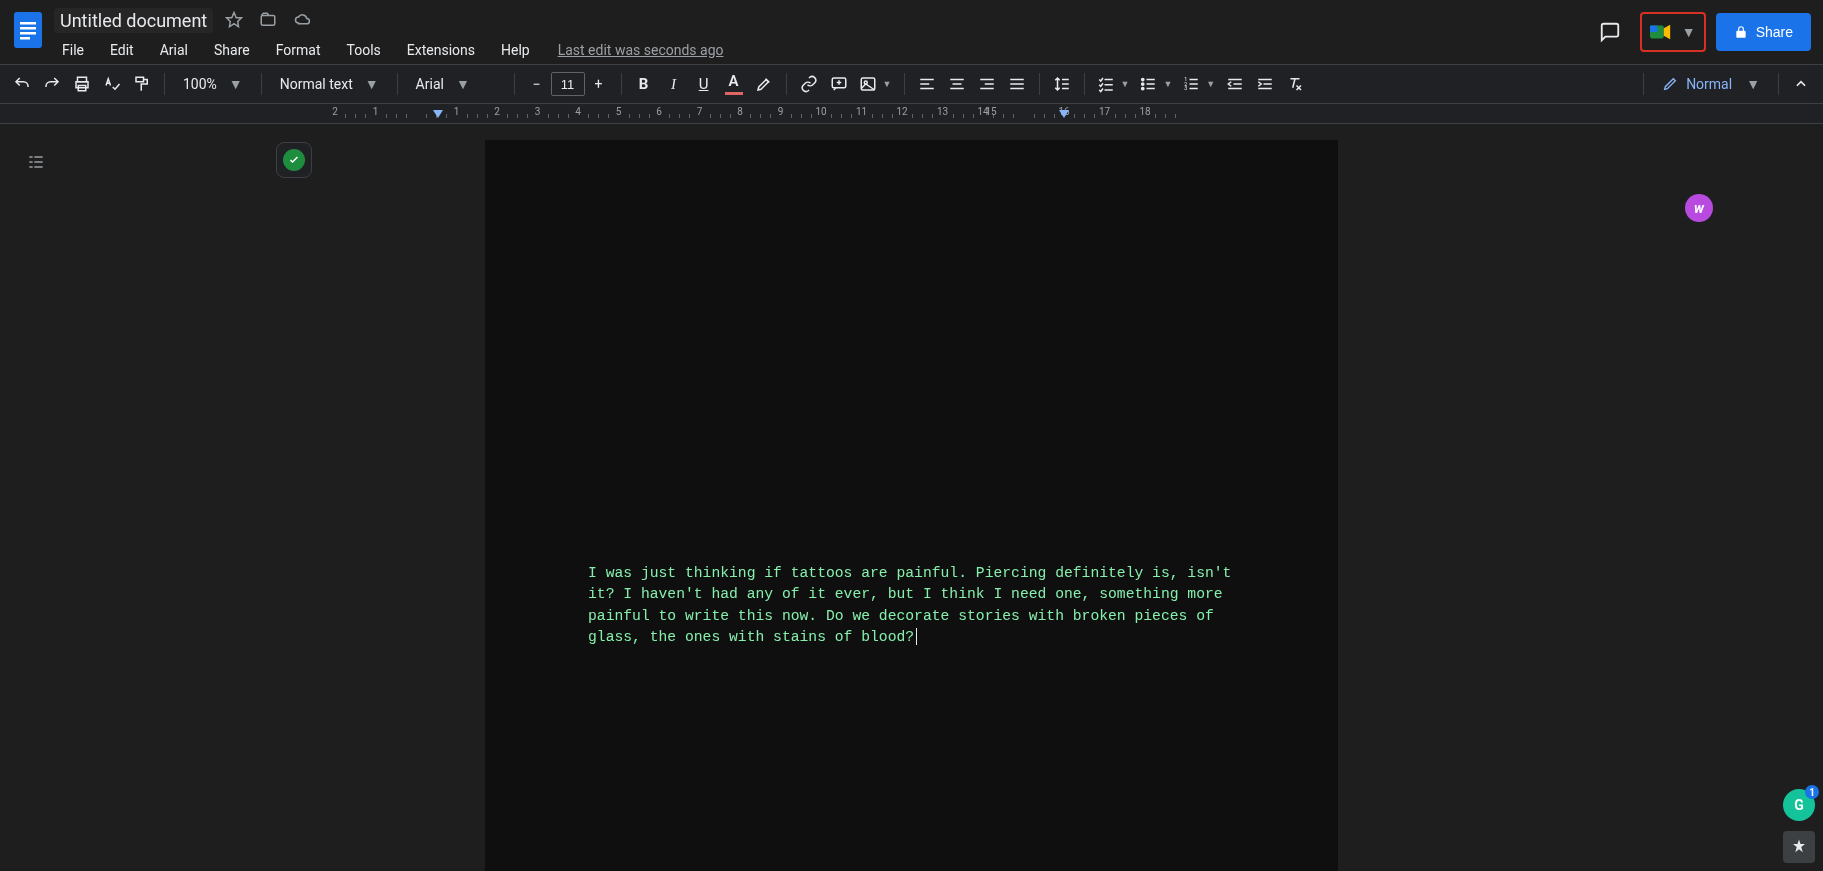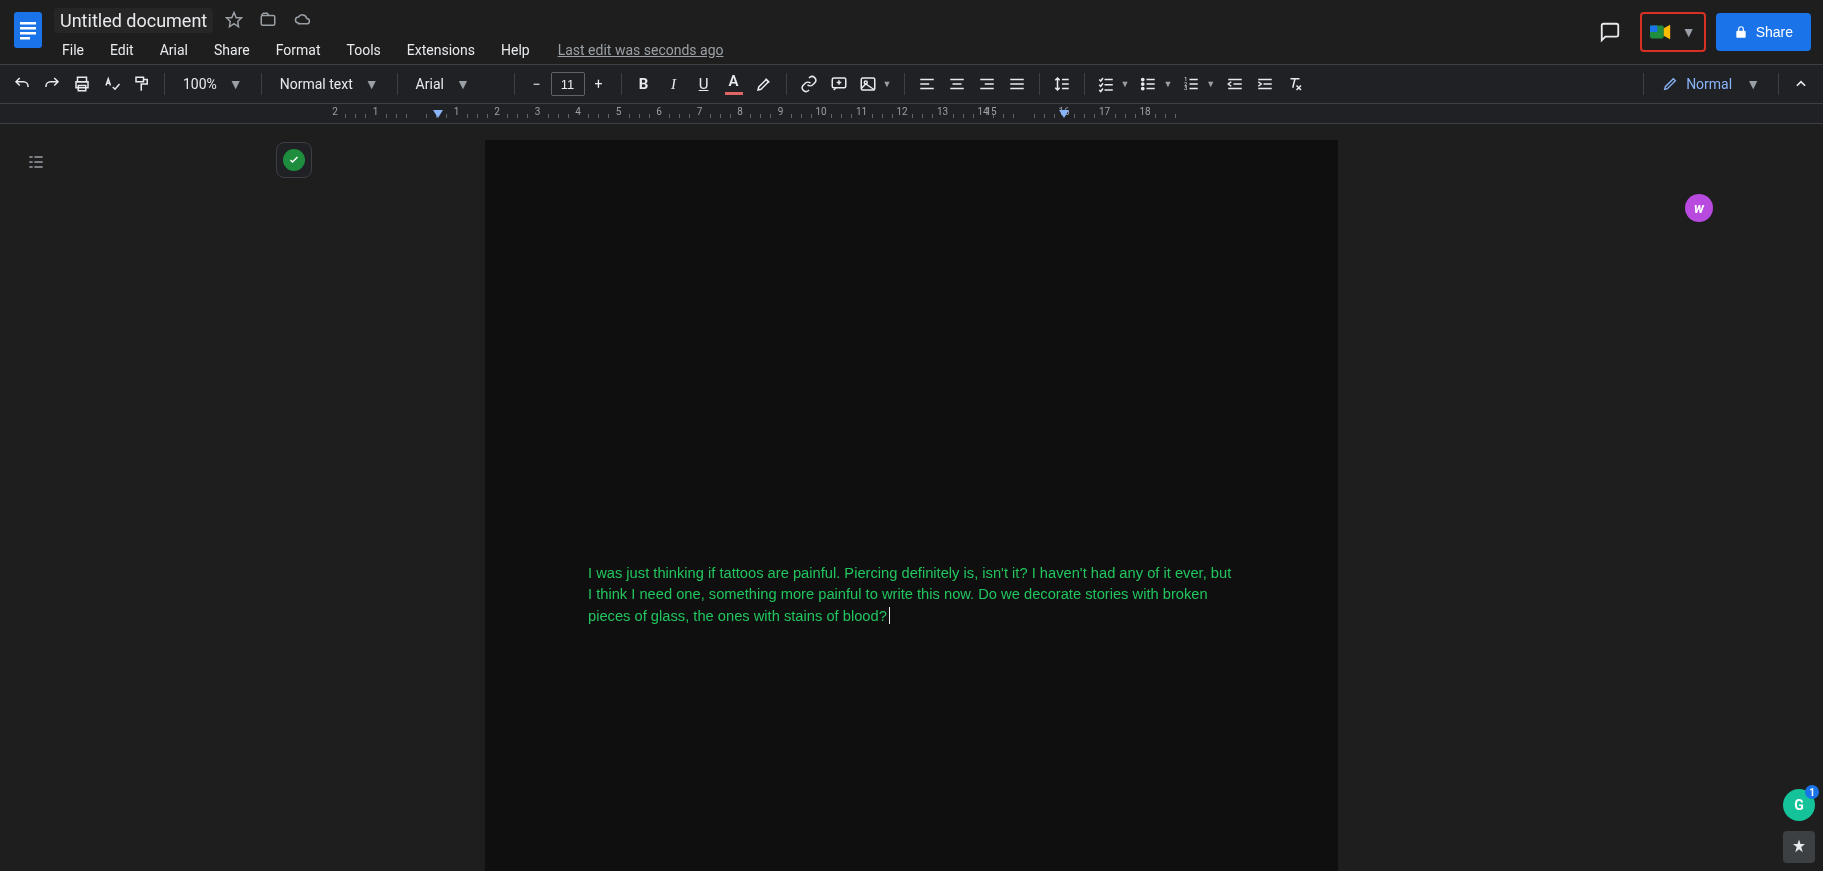--- a/index.html
+++ b/index.html
@@ -132,24 +132,24 @@
     min-height: 1100px;
     background:#0f0f0f;
     margin-top: 16px;
     margin-left: 0;
     position:relative;
     color:#e8eaed;
   }
   .page-content {
     position:absolute;
     left:103px; right:103px; top:423px;
-    font-family: Liberation Sans, sans-serif;
+    font-family: Liberation Mono, monospace;
     font-size: 14.7px;
     line-height: 1.45;
-    color:#22c55e;
+    color:#86efac;
   }
   .cursor {
     display:inline-block; width:1px; height:17px; background:#e8eaed;
     vertical-align:text-bottom; margin-left:2px;
   }
   .side-badge {
     position:absolute; right:110px; top:70px;
     width:28px; height:28px; border-radius:50%;
     background:#b84ae0; color:#fff;
     display:flex; align-items:center; justify-content:center;

